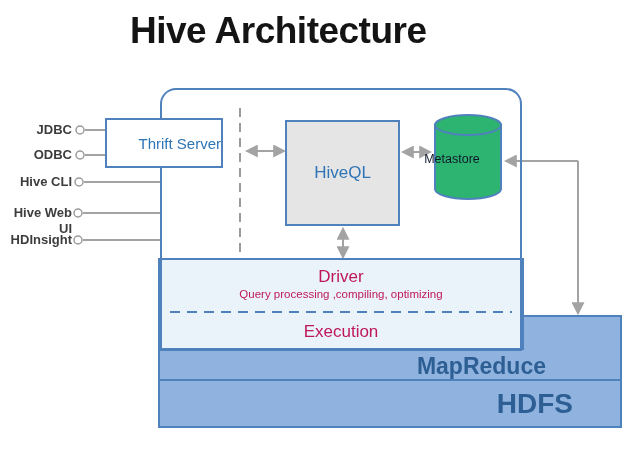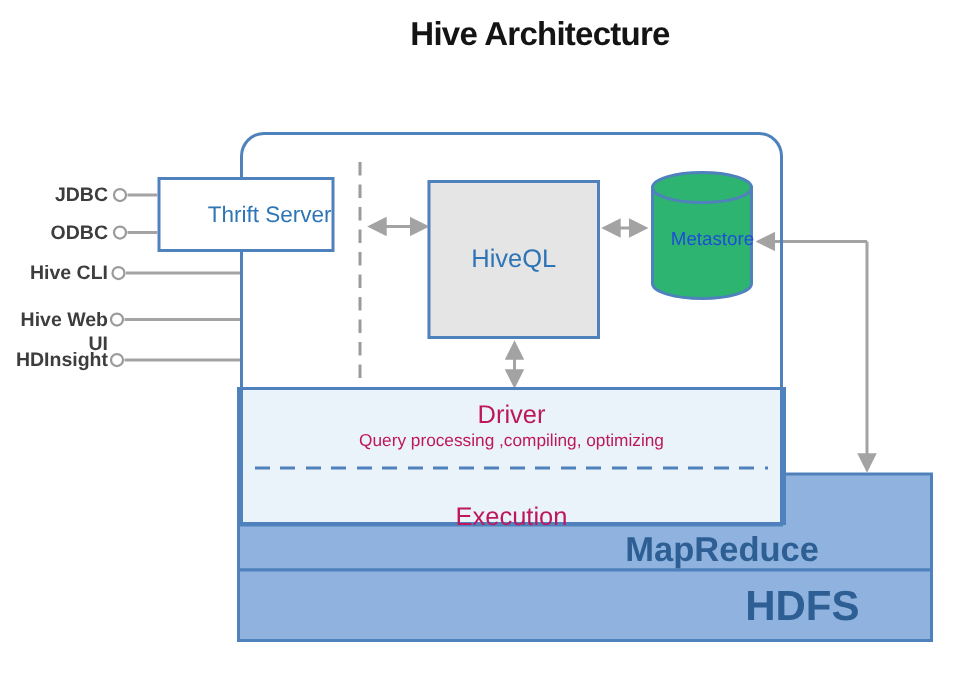--- a/index.html
+++ b/index.html
@@ -5,22 +5,22 @@
   html,body{margin:0;padding:0;background:#ffffff;}
   .canvas{
     position:relative;width:640px;height:460px;background:#ffffff;overflow:hidden;
     font-family:"Liberation Sans", sans-serif;
   }
   .abs{position:absolute;}
   svg{display:block;}
 
   
   .title{
-    left:130px;top:10px;width:460px;text-align:center;
-    font-size:22px;font-weight:700;color:#141414;letter-spacing:-0.5px;
+    left:130px;top:10px;width:460px;text-align:left;
+    font-size:37px;font-weight:700;color:#141414;letter-spacing:-0.5px;
     z-index:6;
   }
 
   
   .client-label{
     left:0;width:72px;text-align:right;font-size:13px;font-weight:600;
     color:#3d3d3d;line-height:16px;z-index:6;
   }
   .cl-0{top:122px;} .cl-1{top:147px;} .cl-2{top:174px;} .cl-3{top:205px;} .cl-4{top:232px;}
 
@@ -43,37 +43,37 @@
   .hiveql-box{
     left:285px;top:120px;width:115px;height:106px;box-sizing:border-box;
     border:2px solid #4f81bd;background:#e5e5e5;z-index:4;
     display:flex;align-items:center;justify-content:center;
     font-size:17px;color:#2e75b6;font-weight:500;
   }
 
   
   .cylinder{left:432px;top:113px;width:72px;height:90px;z-index:4;}
   .cyl-label{
-    left:439px;top:152px;width:72px;text-align:center;
-    font-size:12.5px;color:#1d4ed8;font-weight:500;z-index:5;
+    left:416px;top:152px;width:72px;text-align:center;
+    font-size:12.5px;color:#0f172a;font-weight:500;z-index:5;
   }
 
   
   .driver-panel{
     left:158px;top:258px;width:366px;height:92px;box-sizing:border-box;
     border:2px solid #4f81bd;background:#eaf2fa;z-index:2;
     text-align:center;color:#be185d;
   }
   .drv-title{margin-top:7px;font-size:17px;line-height:20px;font-weight:500;}
   .drv-sub{font-size:11.5px;line-height:13px;margin-top:1px;font-weight:500;}
   .drv-dash{
     height:2px;margin:10px 10px 0 10px;
     background:repeating-linear-gradient(90deg,#4f81bd 0 10px,transparent 10px 17px);
   }
-  .drv-exec{font-size:17px;line-height:20px;margin-top:22px;font-weight:500;}
+  .drv-exec{font-size:17px;line-height:20px;margin-top:9px;font-weight:500;}
 
   
   .layer-label{left:158px;width:388px;text-align:right;color:#2d5f94;z-index:6;font-weight:bold;}
   .mapreduce-label{top:353px;height:26px;line-height:26px;font-size:23px;}
   .hdfs-label{top:390px;height:28px;line-height:28px;font-size:28px;padding-left:27px;}
 </style>
 </head>
 <body>
 
 <div class="canvas">

